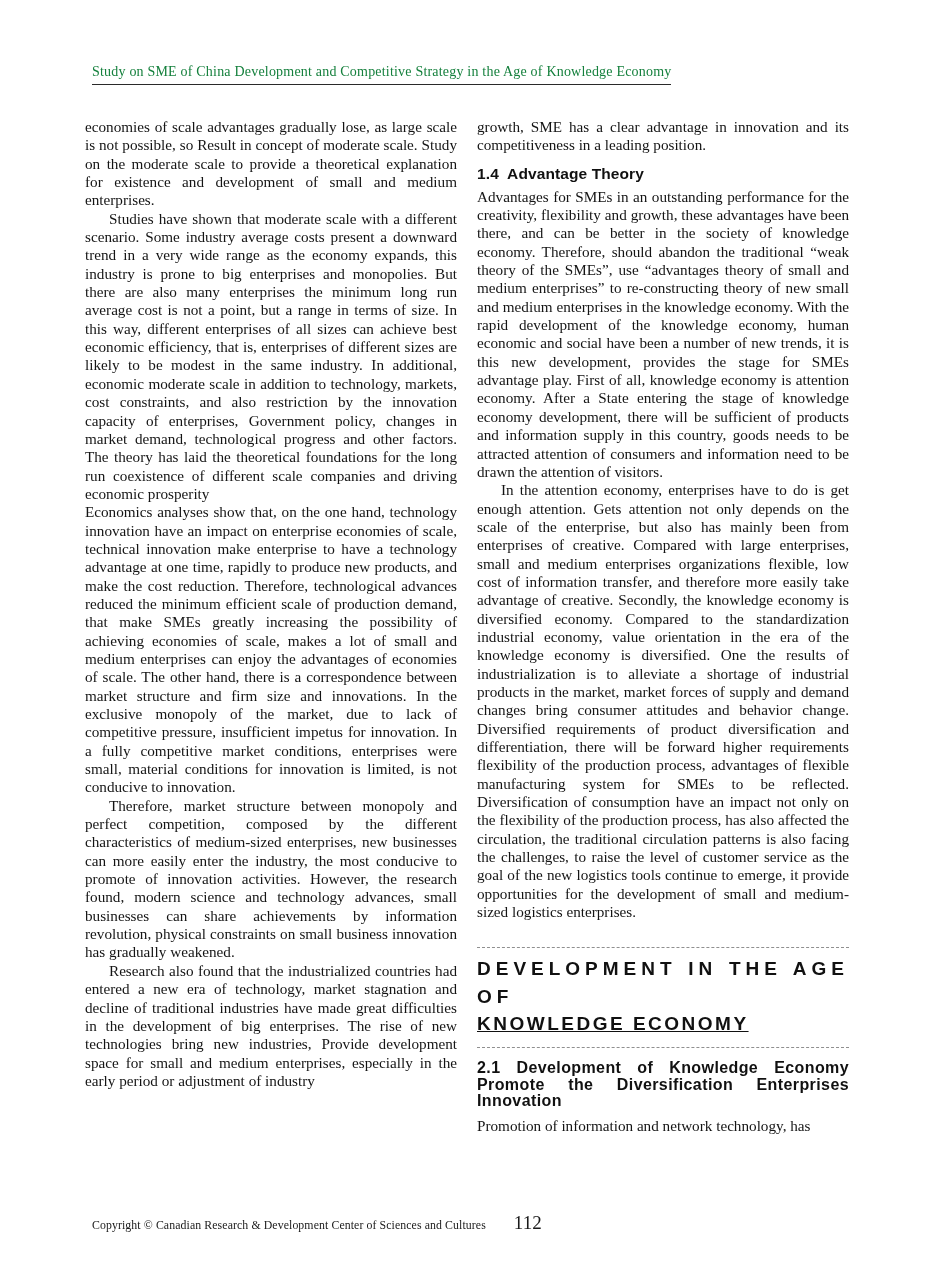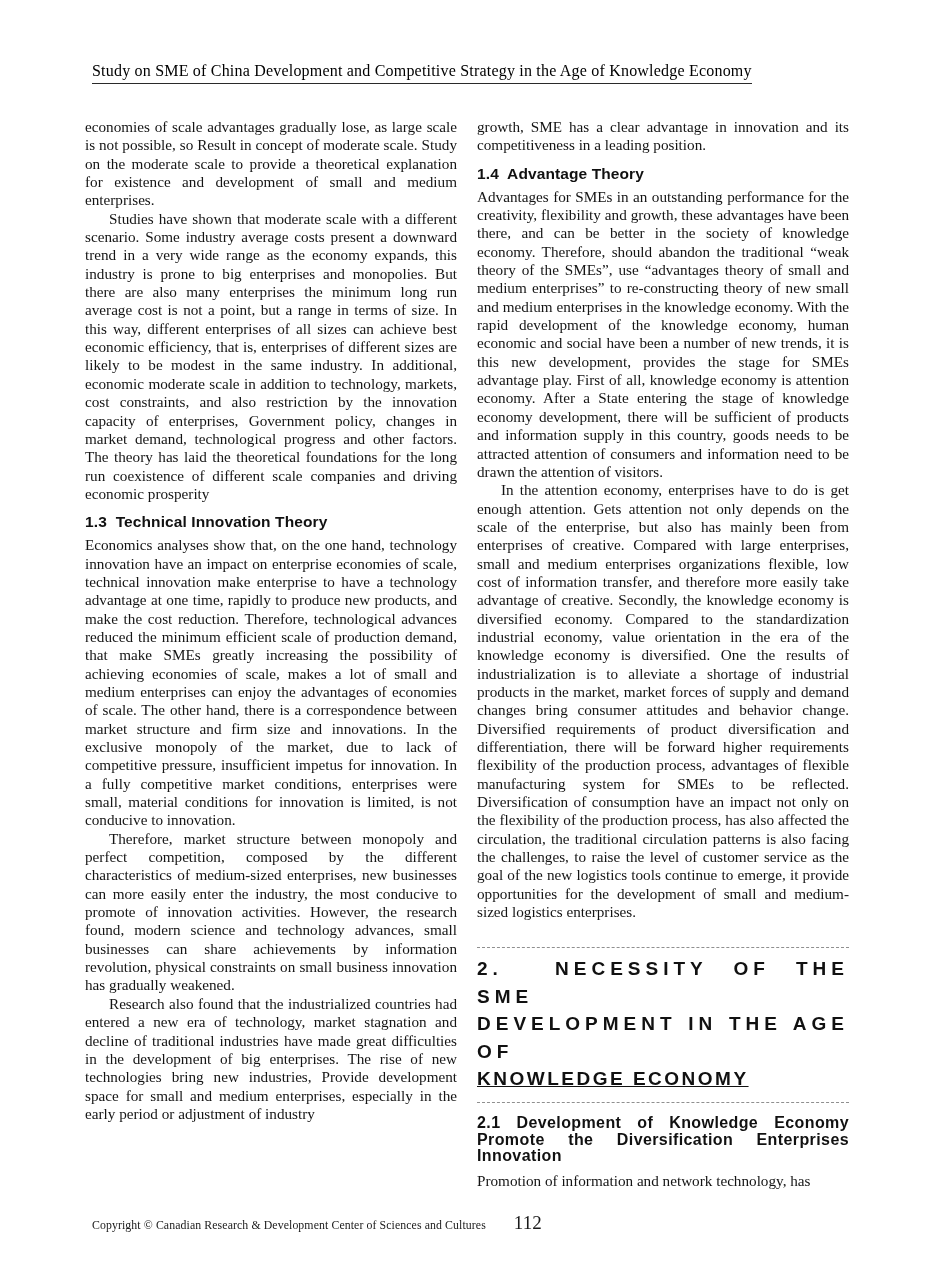--- a/index.html
+++ b/index.html
@@ -13,24 +13,24 @@
     overflow: hidden;
     box-sizing: border-box;
   }
   .running-header {
     position: absolute;
     top: 62px;
     left: 92px;
   }
   .running-header-text {
     display: inline-block;
-    font-size: 16px;
+    font-size: 14px;
     line-height: 15px;
     letter-spacing: 0.2px;
-    color: #000000;
+    color: #15803d;
     border-bottom: 1.6px solid #2a2a2a;
     padding-bottom: 5px;
   }
   .columns {
     position: absolute;
     top: 118px;
     left: 85px;
     width: 768px;
     display: flex;
     gap: 20px;
@@ -113,32 +113,30 @@
 
 <div class="page">
   <div class="running-header">
     <span class="running-header-text">Study on SME of China Development and Competitive Strategy in the Age of Knowledge Economy</span>
   </div>
 
   <div class="columns">
     <div class="column">
         <p class="body-p">economies of scale advantages gradually lose, as large scale is not possible, so Result in concept of moderate scale. Study on the moderate scale to provide a theoretical explanation for existence and development of small and medium enterprises.</p>
         <p class="body-p indent">Studies have shown that moderate scale with a different scenario. Some industry average costs present a downward trend in a very wide range as the economy expands, this industry is prone to big enterprises and monopolies. But there are also many enterprises the minimum long run average cost is not a point, but a range in terms of size. In this way, different enterprises of all sizes can achieve best economic efficiency, that is, enterprises of different sizes are likely to be modest in the same industry. In additional, economic moderate scale in addition to technology, markets, cost constraints, and also restriction by the innovation capacity of enterprises, Government policy, changes in market demand, technological progress and other factors. The theory has laid the theoretical foundations for the long run coexistence of different scale companies and driving economic prosperity</p>
-        <h2 class="sub-heading">1.3&nbsp; Technical Innovation Theory</h2>
         <p class="body-p">Economics analyses show that, on the one hand, technology innovation have an impact on enterprise economies of scale, technical innovation make enterprise to have a technology advantage at one time, rapidly to produce new products, and make the cost reduction. Therefore, technological advances reduced the minimum efficient scale of production demand, that make SMEs greatly increasing the possibility of achieving economies of scale, makes a lot of small and medium enterprises can enjoy the advantages of economies of scale. The other hand, there is a correspondence between market structure and firm size and innovations. In the exclusive monopoly of the market, due to lack of competitive pressure, insufficient impetus for innovation. In a fully competitive market conditions, enterprises were small, material conditions for innovation is limited, is not conducive to innovation.</p>
         <p class="body-p indent">Therefore, market structure between monopoly and perfect competition, composed by the different characteristics of medium-sized enterprises, new businesses can more easily enter the industry, the most conducive to promote of innovation activities. However, the research found, modern science and technology advances, small businesses can share achievements by information revolution, physical constraints on small business innovation has gradually weakened.</p>
         <p class="body-p indent">Research also found that the industrialized countries had entered a new era of technology, market stagnation and decline of traditional industries have made great difficulties in the development of big enterprises. The rise of new technologies bring new industries, Provide development space for small and medium enterprises, especially in the early period or adjustment of industry</p>
       </div>
     <div class="column">
         <p class="body-p">growth, SME has a clear advantage in innovation and its competitiveness in a leading position.</p>
         <h2 class="sub-heading">1.4&nbsp; Advantage Theory</h2>
         <p class="body-p">Advantages for SMEs in an outstanding performance for the creativity, flexibility and growth, these advantages have been there, and can be better in the society of knowledge economy. Therefore, should abandon the traditional “weak theory of the SMEs”, use “advantages theory of small and medium enterprises” to re-constructing theory of new small and medium enterprises in the knowledge economy. With the rapid development of the knowledge economy, human economic and social have been a number of new trends, it is this new development, provides the stage for SMEs advantage play. First of all, knowledge economy is attention economy. After a State entering the stage of knowledge economy development, there will be sufficient of products and information supply in this country, goods needs to be attracted attention of consumers and information need to be drawn the attention of visitors.</p>
         <p class="body-p indent">In the attention economy, enterprises have to do is get enough attention. Gets attention not only depends on the scale of the enterprise, but also has mainly been from enterprises of creative. Compared with large enterprises, small and medium enterprises organizations flexible, low cost of information transfer, and therefore more easily take advantage of creative. Secondly, the knowledge economy is diversified economy. Compared to the standardization industrial economy, value orientation in the era of the knowledge economy is diversified. One the results of industrialization is to alleviate a shortage of industrial products in the market, market forces of supply and demand changes bring consumer attitudes and behavior change. Diversified requirements of product diversification and differentiation, there will be forward higher requirements flexibility of the production process, advantages of flexible manufacturing system for SMEs to be reflected. Diversification of consumption have an impact not only on the flexibility of the production process, has also affected the circulation, the traditional circulation patterns is also facing the challenges, to raise the level of customer service as the goal of the new logistics tools continue to emerge, it provide opportunities for the development of small and medium-sized logistics enterprises.</p>
         <div class="section-heading">
-          <div class="section-line">2.&nbsp; NECESSITY OF THE SME</div>
           <div class="section-line">DEVELOPMENT IN THE AGE OF</div>
           <div class="section-line last">KNOWLEDGE ECONOMY</div>
         </div>
         <div class="subsub-heading">
           <div class="subsub-line">2.1 Development of Knowledge Economy</div>
           <div class="subsub-line">Promote the Diversification Enterprises</div>
           <div class="subsub-line last">Innovation</div>
         </div>
         <p class="body-p">Promotion of information and network technology, has</p>
       </div>

